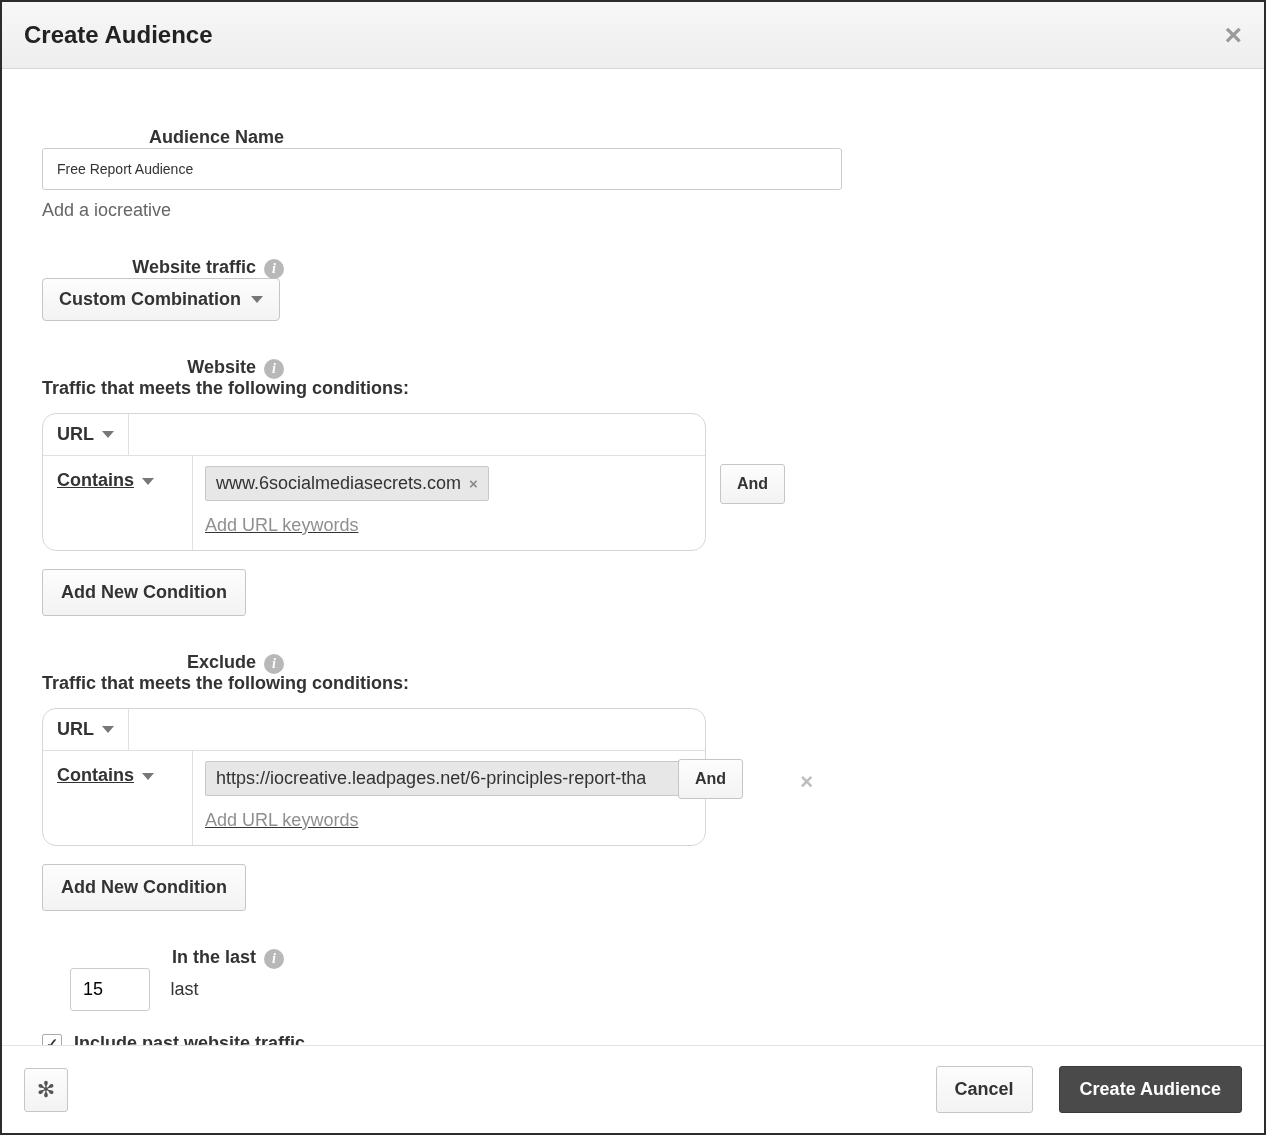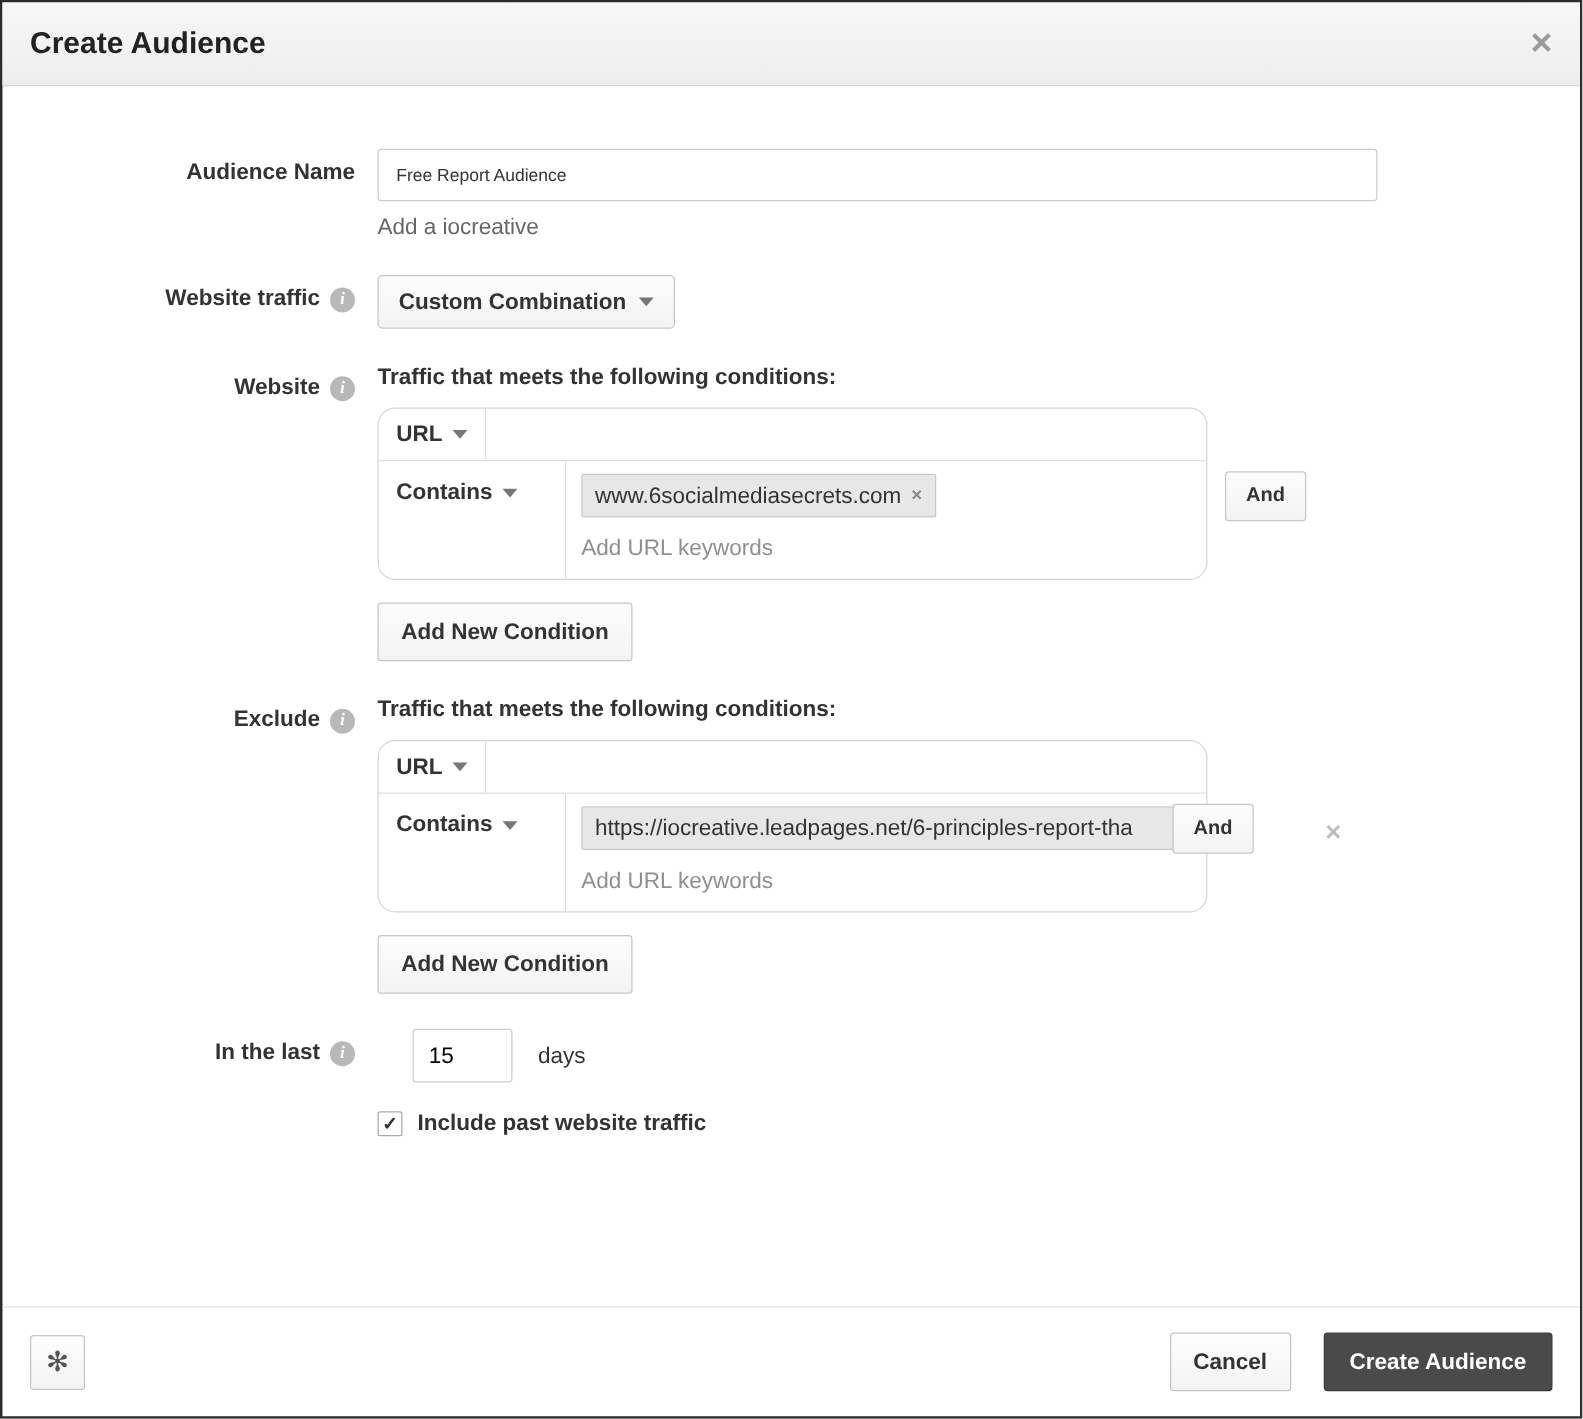--- a/index.html
+++ b/index.html
@@ -39,20 +39,21 @@
     font-weight: bold;
   }
   .modal-body {
     flex: 1;
     padding: 50px 40px 20px 40px;
     overflow: auto;
   }
   .form-row {
     display: flex;
     margin-bottom: 28px;
+    flex-direction: column;
   }
   .label-col {
     width: 260px;
     text-align: right;
     padding-right: 18px;
     padding-top: 8px;
     font-weight: bold;
     color: #333;
     font-size: 18px;
     display: flex;
@@ -119,20 +120,21 @@
     color: #333;
     margin-bottom: 14px;
   }
   .cond-box {
     border: 1px solid #d6d6d6;
     border-radius: 14px;
     width: 664px;
     margin-bottom: 18px;
     position: relative;
     background: #fff;
+    text-decoration: underline;
   }
   .cond-head {
     border-bottom: 1px solid #e0e0e0;
   }
   .url-cell {
     display: inline-flex;
     align-items: center;
     gap: 8px;
     padding: 10px 14px;
     border-right: 1px solid #e0e0e0;
@@ -385,21 +387,21 @@
       </div>
     </div>
 
     <div class="form-row">
       <div class="label-col">
         <span>In the last</span>
         <span class="info-icon">i</span>
       </div>
       <div class="content-col">
         <input type="text" class="days-input" value="15" style="">
-        <span class="days-label">days</span>
+        <span class="days-label">last</span>
         <div class="checkbox-row">
           <span class="checkbox-box">✓</span>
           <span>Include past website traffic</span>
         </div>
       </div>
     </div>
 
   </div>
 
   <div class="modal-footer">

